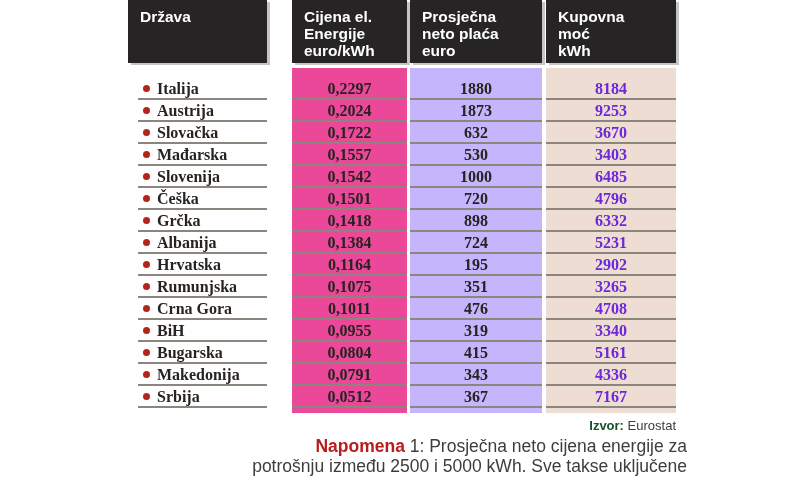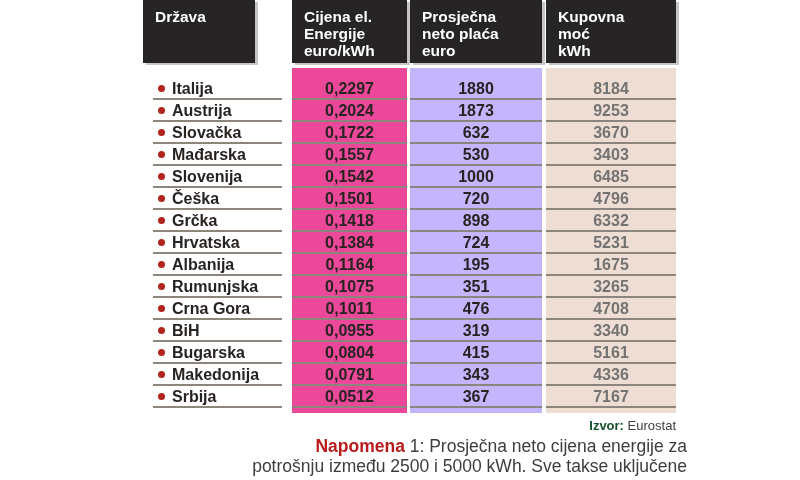--- a/index.html
+++ b/index.html
@@ -2,21 +2,21 @@
 <html><head>
 <meta charset="utf-8">
 <style>
   html,body{margin:0;padding:0;background:#ffffff;}
   .canvas{
     position:relative;width:800px;height:480px;overflow:hidden;background:#ffffff;
     font-family:"Liberation Sans","DejaVu Sans",sans-serif;
     -webkit-font-smoothing:antialiased;
   }
   .col{position:absolute;top:0;}
-  .col-country{left:143px;width:112px;}
+  .col-country{left:128px;width:139px;}
   .col-price  {left:292px;width:115px;}
   .col-salary {left:410px;width:132px;}
   .col-power  {left:546px;width:130px;}
 
   .hdr{
     box-sizing:border-box;height:63px;background:#272425;color:#ffffff;
     font-weight:bold;font-size:15.5px;line-height:17px;
     padding:8px 4px 0 12px;white-space:pre-line;
     box-shadow:3px 2px 0 #c7c5c2;
   }
@@ -25,24 +25,24 @@
     padding-top:10px;left:0;right:0;
   }
   .body-country{margin-left:10px;width:129px;}
   .bg-price {background:#ec4899;}
   .bg-salary{background:#c4b5fd;}
   .bg-power {background:#eeddd2;}
 
   .row{
     box-sizing:border-box;height:22px;border-bottom:2px solid #8b857e;
     font-weight:bold;font-size:16px;line-height:19px;color:#272321;
-    display:flex;align-items:center;
+    display:flex;align-items:center;font-family:Liberation Serif, serif;
   }
   .row.val{justify-content:center;}
-  .row.red{color:#737373;}
+  .row.red{color:#6d28d9;}
   .country-row{padding-left:5px;}
   .country-row .bullet{
     width:7px;height:7px;border-radius:50%;background:#b2251e;
     display:inline-block;margin-right:7px;flex:0 0 auto;
   }
   .country-row .cname{white-space:nowrap;}
 
   .source{
     position:absolute;top:418px;right:124px;font-size:13px;color:#3c3c3c;
     white-space:nowrap;
@@ -85,25 +85,25 @@
         <div class="row country-row">
           <span class="bullet"></span>
           <span class="cname">Češka</span>
         </div>
         <div class="row country-row">
           <span class="bullet"></span>
           <span class="cname">Grčka</span>
         </div>
         <div class="row country-row">
           <span class="bullet"></span>
+          <span class="cname">Albanija</span>
+        </div>
+        <div class="row country-row">
+          <span class="bullet"></span>
           <span class="cname">Hrvatska</span>
-        </div>
-        <div class="row country-row">
-          <span class="bullet"></span>
-          <span class="cname">Albanija</span>
         </div>
         <div class="row country-row">
           <span class="bullet"></span>
           <span class="cname">Rumunjska</span>
         </div>
         <div class="row country-row">
           <span class="bullet"></span>
           <span class="cname">Crna Gora</span>
         </div>
         <div class="row country-row">
@@ -177,21 +177,21 @@
 kWh</div>
     <div class="body bg-power">
         <div class="row val red">8184</div>
         <div class="row val red">9253</div>
         <div class="row val red">3670</div>
         <div class="row val red">3403</div>
         <div class="row val red">6485</div>
         <div class="row val red">4796</div>
         <div class="row val red">6332</div>
         <div class="row val red">5231</div>
-        <div class="row val red">1675</div>
+        <div class="row val red">2902</div>
         <div class="row val red">3265</div>
         <div class="row val red">4708</div>
         <div class="row val red">3340</div>
         <div class="row val red">5161</div>
         <div class="row val red">4336</div>
         <div class="row val red">7167</div>
       </div>
   </div>
 
   <div class="source">

